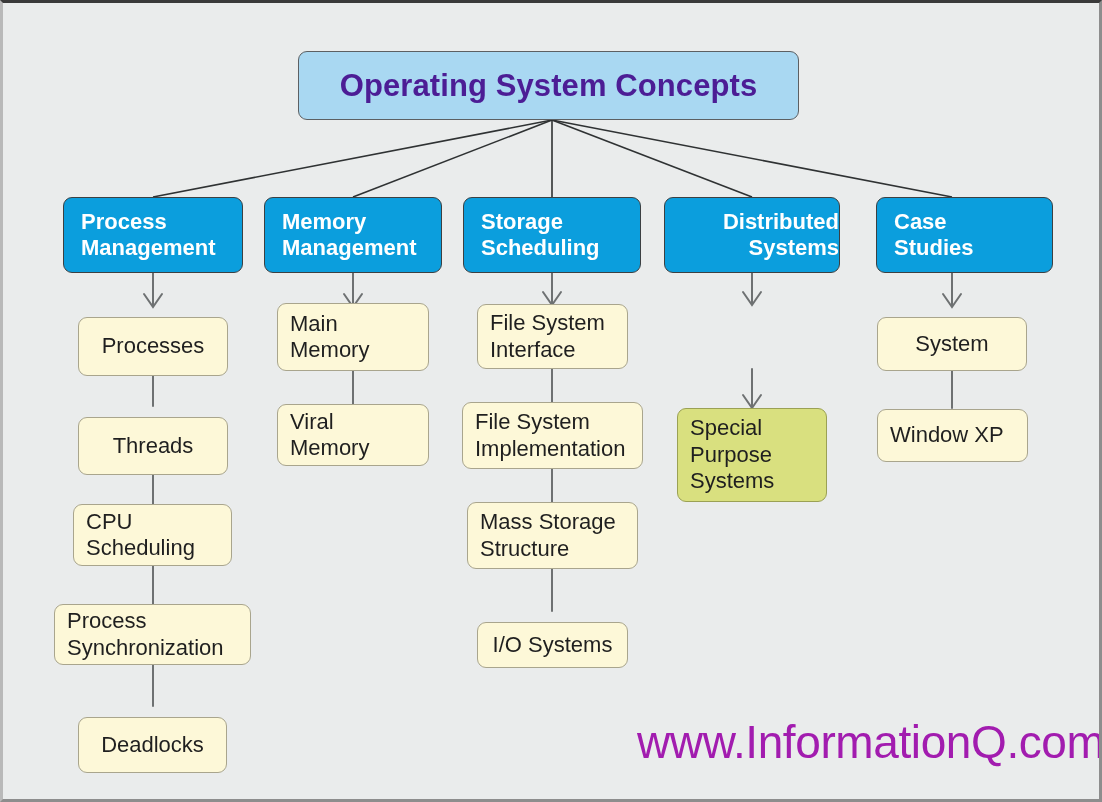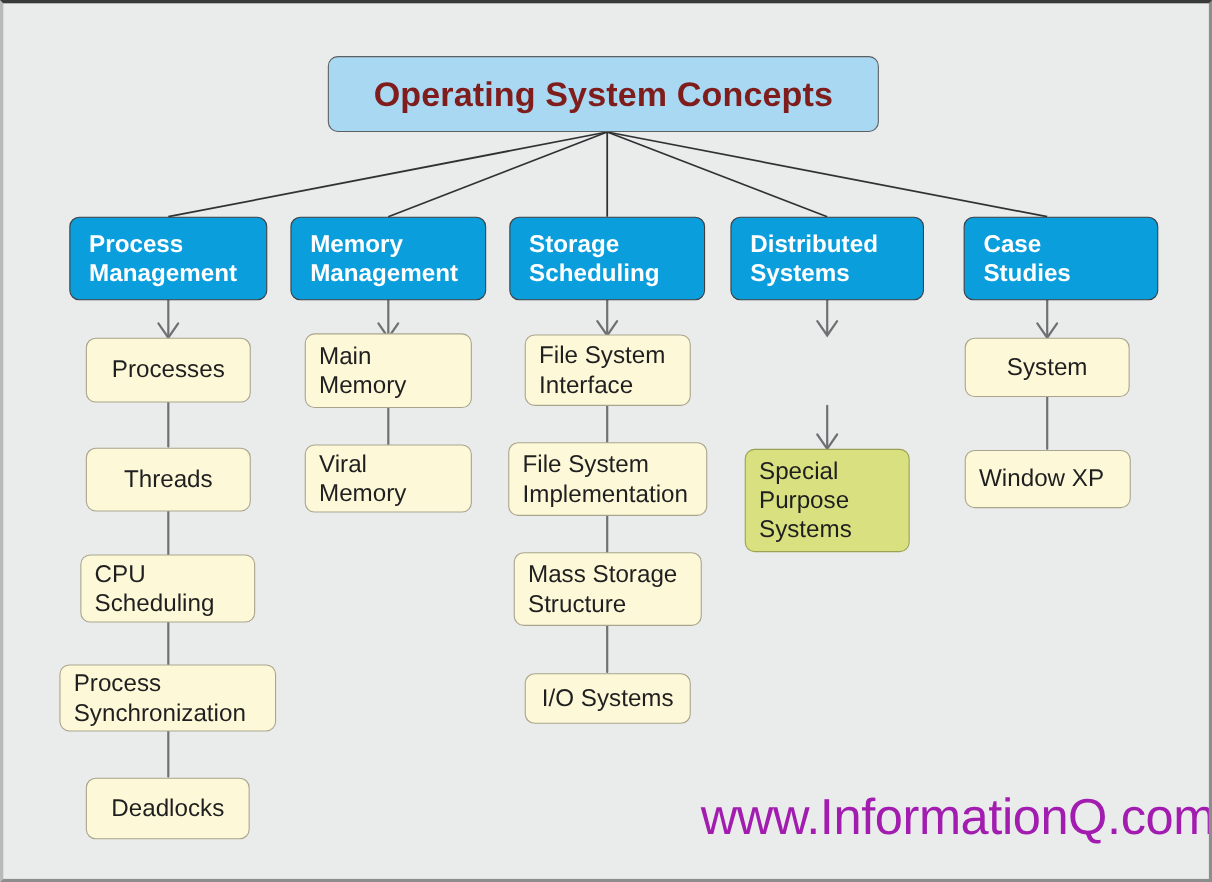--- a/index.html
+++ b/index.html
@@ -35,21 +35,21 @@
     display: flex;
     flex-direction: column;
     justify-content: center;
     white-space: pre-line;
   }
   
   .root {
     background: #a9d8f2;
     border: 1.6px solid #5c6063;
     border-radius: 9px;
-    color: #7f1d1d;
+    color: #4c1d95;
     font-size: 31px;
     font-weight: bold;
     text-align: center;
     align-items: center;
     letter-spacing: 0.1px;
   }
   
   .cat {
     background: #0b9edd;
     border: 1.6px solid #3c4042;
@@ -65,21 +65,21 @@
   .leaf {
     background: #fdf8d8;
     border: 1.4px solid #a9a58d;
     border-radius: 9px;
     color: #1f1f1f;
     font-size: 22px;
     line-height: 1.2;
     padding-left: 12px;
     text-align: left;
   }
-  .leaf.center { padding-left: 0; text-align: center; align-items: center; }
+  .leaf.center { padding-left: 0; text-align: center; align-items: center; margin-top: 10px; }
   .leaf.olive {
     background: #d9e07f;
     border-color: #9ba154;
   }
   
   .watermark {
     position: absolute;
     color: #a21caf;
     font-size: 46px;
     letter-spacing: -0.4px;
@@ -133,21 +133,21 @@
 
   <div class="node cat" style="left:60px; top:194px; width:180px; height:76px;">Process
 Management</div>
 
   <div class="node cat" style="left:261px; top:194px; width:178px; height:76px;">Memory
 Management</div>
 
   <div class="node cat" style="left:460px; top:194px; width:178px; height:76px;">Storage
 Scheduling</div>
 
-  <div class="node cat" style="left:661px; top:194px; width:176px; height:76px;">Distributed
+  <div class="node cat" style="left:661px; top:194px; width:176px; height:76px;text-align:right;">Distributed
 Systems</div>
 
   <div class="node cat" style="left:873px; top:194px; width:177px; height:76px;">Case
 Studies</div>
 
   <div class="node leaf center" style="left:75px; top:304px; width:150px; height:59px;">Processes</div>
 
   <div class="node leaf center" style="left:75px; top:404px; width:150px; height:58px;">Threads</div>
 
   <div class="node leaf" style="left:70px; top:501px; width:159px; height:62px;">CPU

